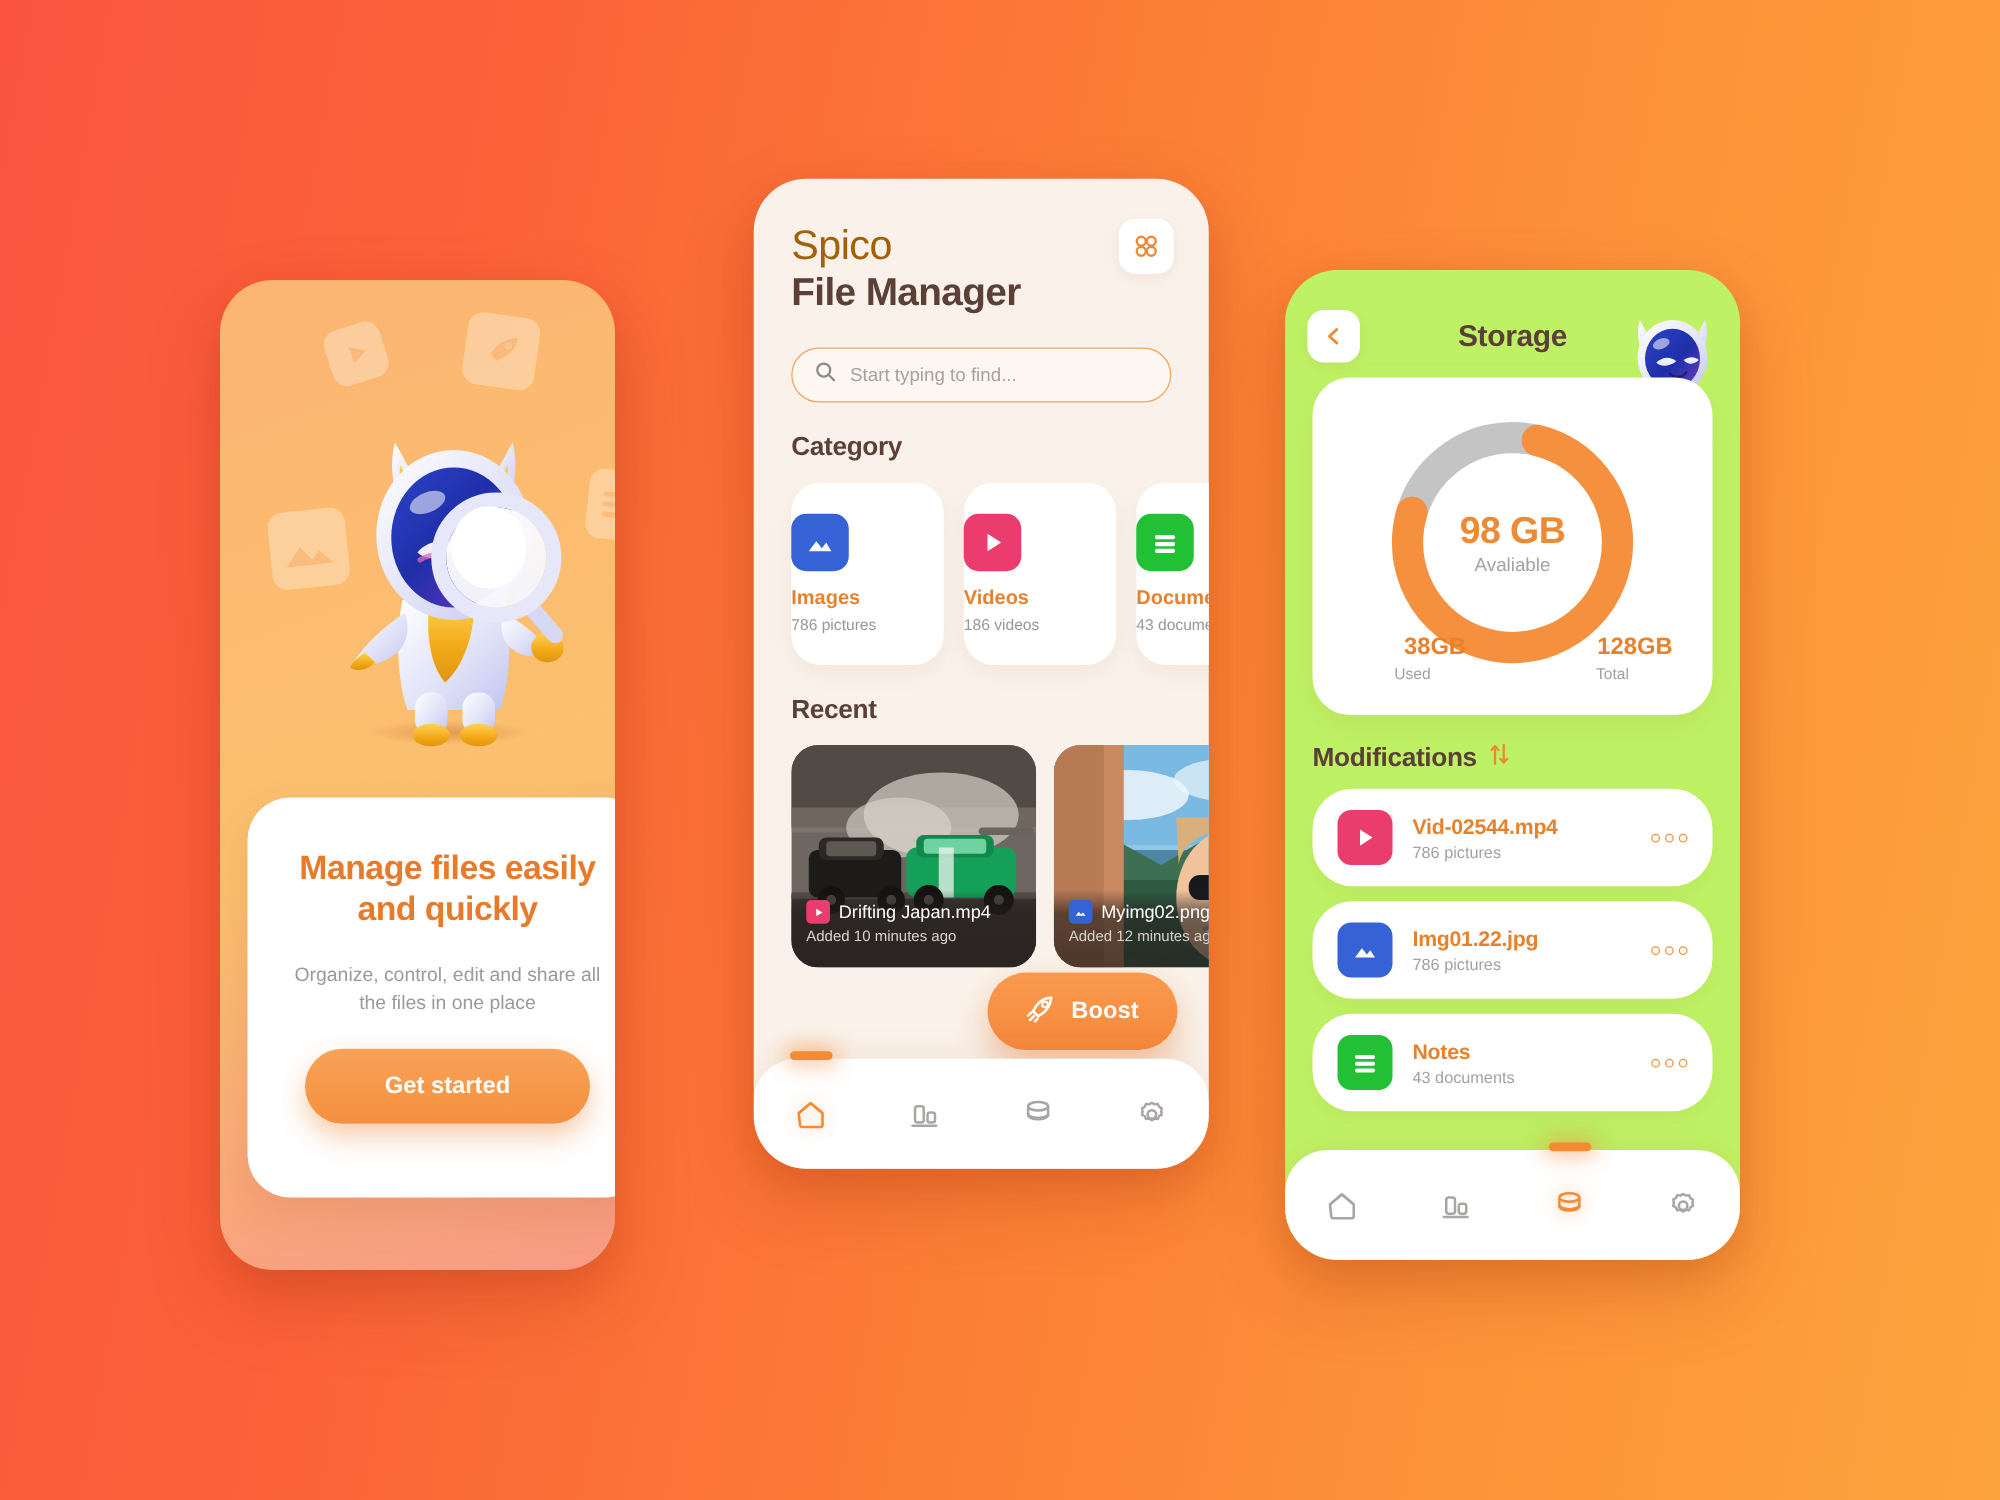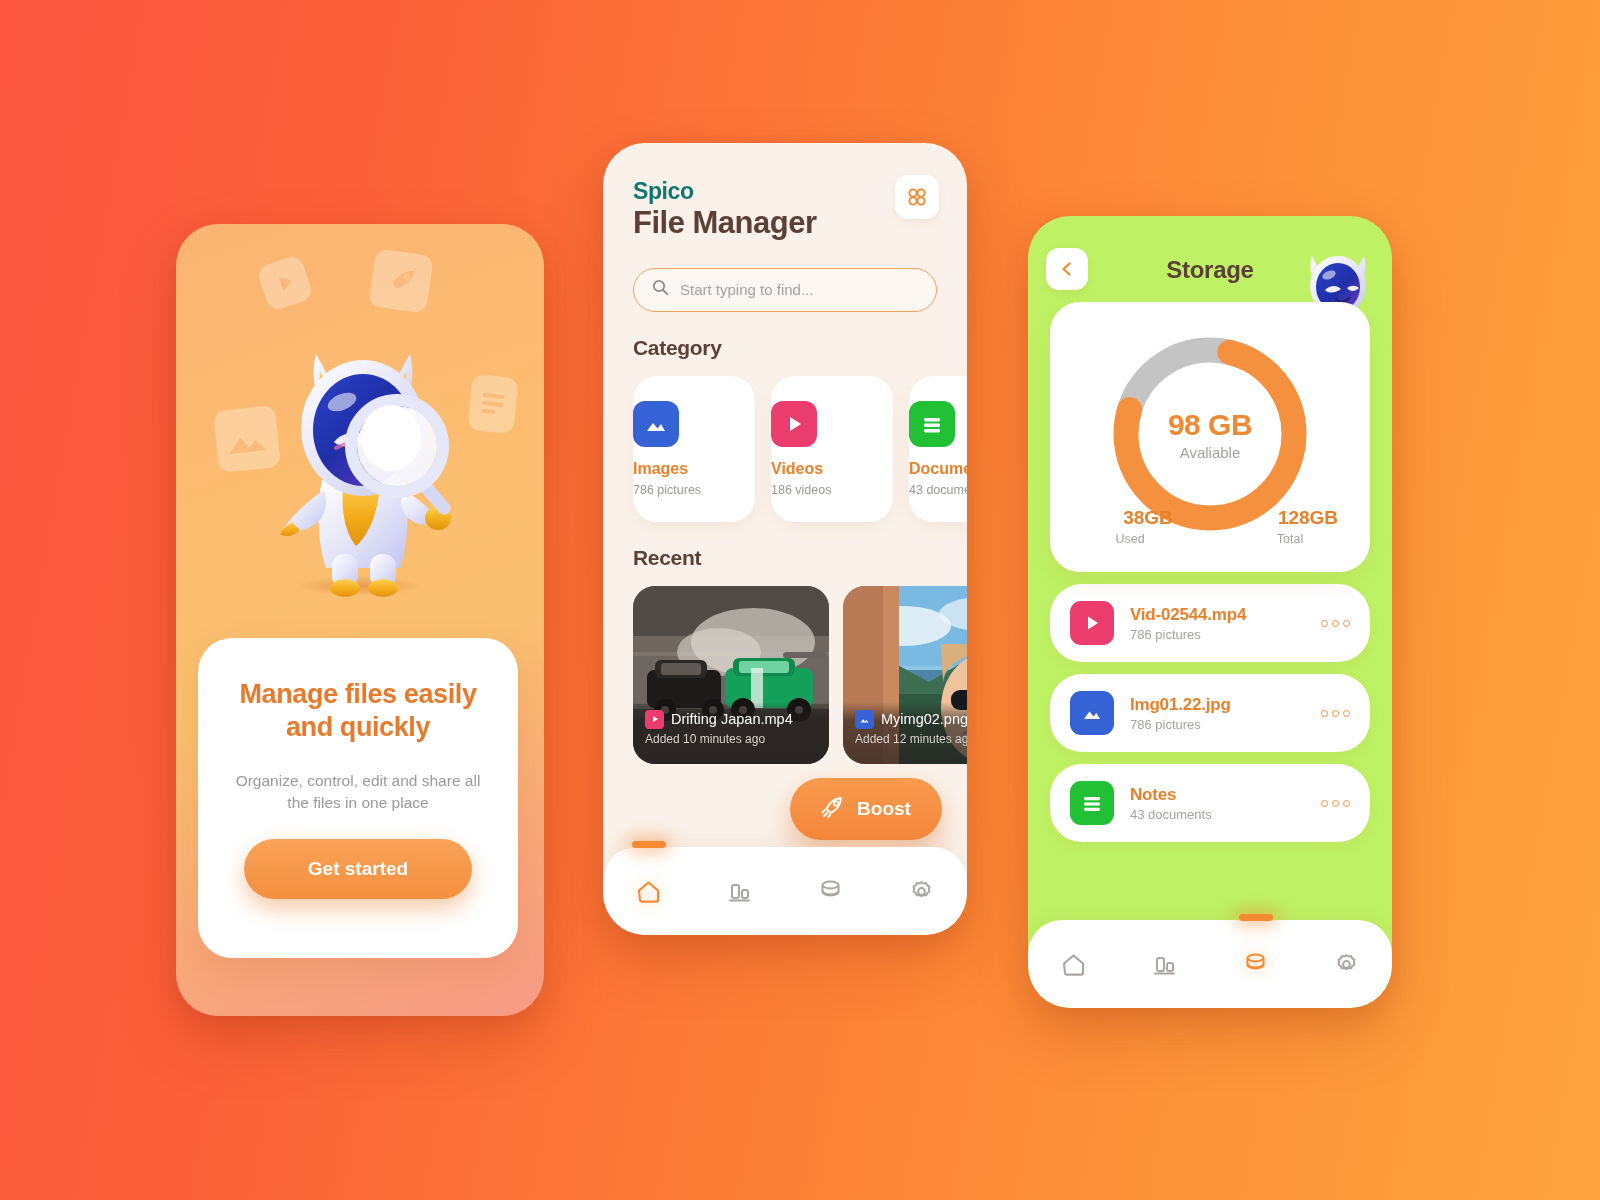--- a/index.html
+++ b/index.html
@@ -8,21 +8,21 @@
     font-family:"Liberation Sans", sans-serif;
     background:linear-gradient(100deg,#fb5540 0%,#fb6138 22%,#fc7e36 52%,#fd9339 75%,#fda33d 100%);
     position:relative;
   }
 
   
   .phone { position:absolute; border-radius:42px; overflow:hidden; }
   .phone-shadow { box-shadow:0 26px 60px rgba(150,40,10,.22), 0 10px 26px rgba(150,40,10,.14); }
 
   
-  #phone1 { left:176px; top:224px; width:368px; height:792px;
+  #phone1 { left:176px; top:224px; width:316px; height:792px;
             background:linear-gradient(160deg,#fbb473 0%,#fcbc70 30%,#fac06f 55%,#f9a97a 80%,#f79a85 100%); }
   .deco { position:absolute; opacity:.30; }
   .deco-card { background:#ffffff; border-radius:12px; }
   .deco1 { left:86px; top:36px; width:46px; height:46px; transform:rotate(-18deg); }
   .deco2 { left:196px; top:28px; width:58px; height:58px; transform:rotate(8deg); }
   .deco3 { left:40px; top:184px; width:62px; height:62px; transform:rotate(-6deg); }
   .deco4 { left:294px; top:152px; width:46px; height:56px; transform:rotate(6deg); }
 
   .mascot { position:absolute; left:82px; top:86px; width:210px; height:290px; }
   .mascot-shadow { position:absolute; left:118px; top:352px; width:130px; height:20px;
@@ -33,21 +33,21 @@
            display:flex; flex-direction:column; align-items:center; padding:40px 26px 0; }
   .headline { font-size:27px; font-weight:700; color:#e87a2c; text-align:center; line-height:1.22; letter-spacing:-.4px; }
   .subline { margin-top:26px; font-size:15.5px; color:#9a9a9a; text-align:center; line-height:1.42; }
   .cta { margin-top:25px; width:228px; height:60px; border:none; border-radius:30px;
          background:linear-gradient(180deg,#f9a257,#f4903f); color:#fff; font-size:19px; font-weight:700;
          font-family:inherit; cursor:pointer; box-shadow:0 10px 22px rgba(235,130,50,.42); }
 
   
   #phone2 { left:603px; top:143px; width:364px; height:792px; background:#faf2ea; }
   .p2-pad { padding:36px 30px 0; }
-  .brand { font-size:23px; font-weight:700; color:#0f766e; letter-spacing:-.4px; line-height:1.05; }
+  .brand { font-size:33px; font-weight:400; color:#a16207; letter-spacing:-.4px; line-height:1.05; }
   .brand-sub { font-size:31px; font-weight:700; color:#5c4038; letter-spacing:-.5px; line-height:1.18; margin-top:2px; }
   .grid-btn { position:absolute; right:28px; top:32px; width:44px; height:44px; background:#fff;
               border-radius:13px; display:flex; align-items:center; justify-content:center; cursor:pointer;
               box-shadow:0 3px 10px rgba(170,90,40,.10); }
   .searchbar { margin-top:26px; height:44px; border:1.5px solid #f0a35f; border-radius:22px; background:#fdf7f1;
                display:flex; align-items:center; padding:0 18px; gap:11px; }
   .searchbar input { border:none; outline:none; background:transparent; font-family:inherit;
                      font-size:15px; color:#0f766e; width:100%; }
   .searchbar input::placeholder { color:#a6a2a0; }
   .sect-title { margin-top:24px; font-size:21px; font-weight:700; color:#5c4038; letter-spacing:-.3px; }
@@ -456,20 +456,29 @@
         <div class="stat-v">38GB</div>
         <div class="stat-l">Used</div>
       </div>
       <div class="stat">
         <div class="stat-v">128GB</div>
         <div class="stat-l">Total</div>
       </div>
     </div>
   </div>
 
+  <div class="mod-head">
+    <span>Modifications</span>
+    <span>
+      <svg width="17" height="19" viewBox="0 0 17 19">
+          <path d="M5 17V3M5 3L2.2 6M5 3l2.8 3" stroke="#ef8a33" stroke-width="1.9" fill="none" stroke-linecap="round" stroke-linejoin="round"></path>
+          <path d="M12 2v14M12 16l2.8-3M12 16l-2.8-3" stroke="#ef8a33" stroke-width="1.9" fill="none" stroke-linecap="round" stroke-linejoin="round"></path>
+        </svg>
+    </span>
+  </div>
 
   <div class="mod-list">
     <div class="mod-row">
       <div class="mod-ico" style="background:#ea3d6e">
         <svg width="24" height="24" viewBox="0 0 24 24">
             <polygon points="8,5.5 18,12 8,18.5" fill="#fff"></polygon>
           </svg>
       </div>
       <div class="mod-txt">
         <div class="mod-name">Vid-02544.mp4</div>

